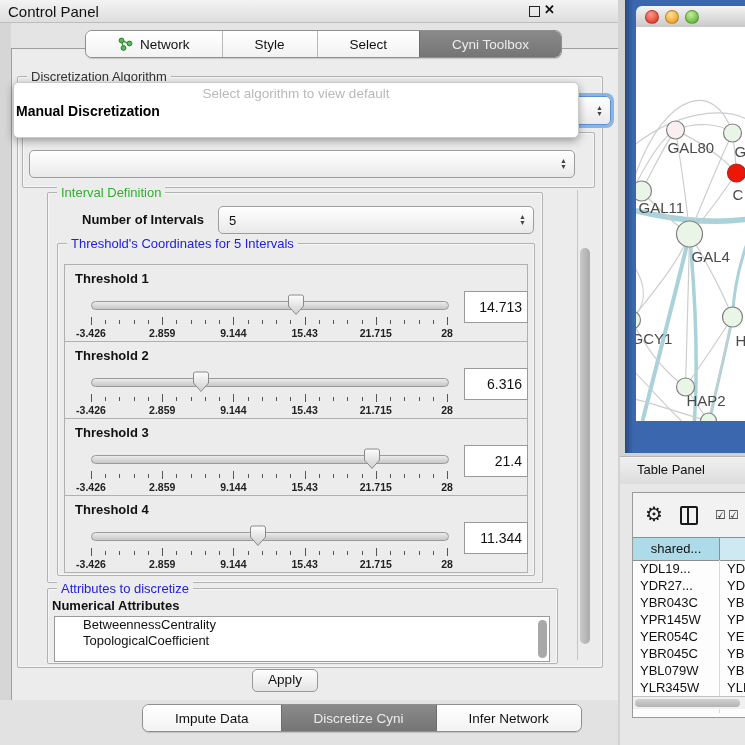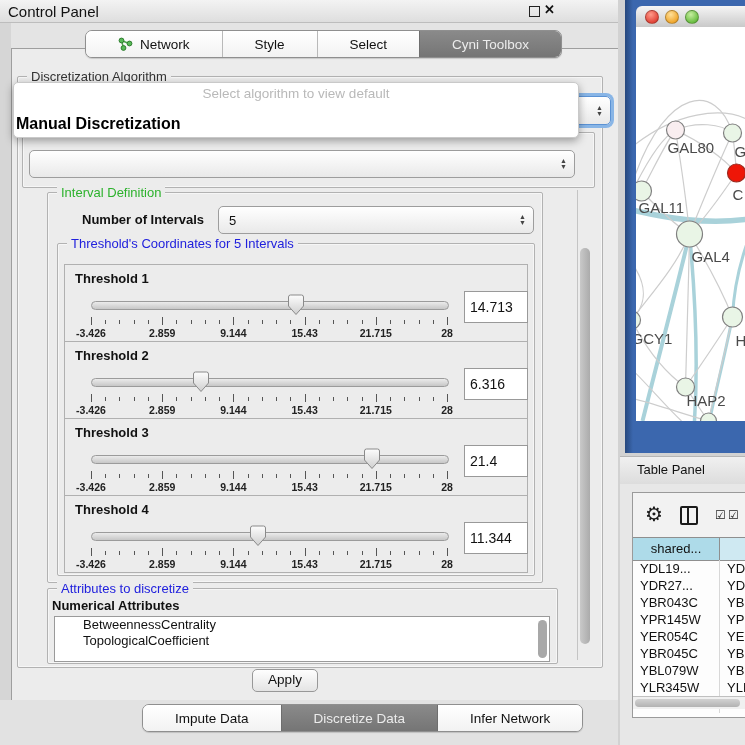--- a/index.html
+++ b/index.html
@@ -39,42 +39,42 @@
   
   .combo{position:absolute;background:linear-gradient(#ffffff,#e9e9e9);
     border:1px solid #9d9d9d;border-radius:5px;font-size:13px;color:#111;
     display:flex;align-items:center;padding:0 10px;}
   .combo .stepper{position:absolute;right:7px;top:50%;transform:translateY(-50%);
     display:flex;flex-direction:column;line-height:6px;font-size:7px;color:#444;}
   
   #popup{left:13px;top:82px;width:564px;height:54px;background:#fff;
     border:1px solid #c9c9c9;border-radius:5px;box-shadow:0 3px 8px rgba(0,0,0,.35);z-index:30;}
   #popup-hint{text-align:center;font-size:13.5px;color:#b9b9b9;padding-top:3px;height:17px;}
-  .popup-item{font-size:16px;color:#000;padding:0 2px 0 2px;height:17px;line-height:17px;margin-top:12px;}
+  .popup-item{font-size:14px;color:#000;padding:0 2px 0 2px;height:17px;line-height:17px;}
   .popup-item.sel{font-weight:bold;}
   
   #algo-combo{left:29px;top:96px;width:560px;height:27px;border:1px solid #5b92d4;
     box-shadow:0 0 0 3px #88b5e6;z-index:20;}
   
   .thr-panel{position:relative;width:462px;height:76px;background:#ececec;
     border:1px solid #b0b0b0;margin-top:-1px;}
   .thr-label{position:absolute;left:10px;top:6px;font-size:13px;font-weight:bold;color:#111;}
   .slider{position:absolute;left:26px;top:30px;width:356px;height:42px;}
   .track{position:absolute;left:0;top:6px;width:100%;height:7px;border:1px solid #9b9b9b;
     border-radius:5px;background:linear-gradient(#ebebeb,#c7c7c7);}
   .thumb{position:absolute;top:-1px;width:18px;height:22px;}
   .ticks{position:absolute;left:0;top:22px;width:100%;height:9px;}
   .tick{position:absolute;top:3px;width:1px;height:4px;background:#555;}
   .tick.major{top:0;height:8px;}
   .ticklabels{position:absolute;left:0;top:32px;width:100%;height:12px;}
   .ticklabel{position:absolute;transform:translateX(-50%);font-size:10.5px;
     font-weight:bold;color:#222;white-space:nowrap;}
   .thr-value{position:absolute;left:399px;top:26px;width:52px;height:30px;
     border:1px solid #999;background:#fff;font-family:"Liberation Sans",sans-serif;
-    font-size:14px;text-align:left;padding:0 5px;color:#111;}
+    font-size:14px;text-align:right;padding:0 5px;color:#111;}
   
   #attr-list{left:54px;top:616px;width:494px;height:44px;background:#fff;
     border:1px solid #9a9a9a;overflow:hidden;z-index:5;}
   .attr-item{font-size:13px;color:#111;line-height:16px;padding-left:28px;white-space:nowrap;}
   
   .vsb-track{position:absolute;background:#ececec;border-left:1px solid #c4c4c4;}
   .vsb-thumb{position:absolute;background:linear-gradient(90deg,#c9c9c9,#ababab);
     border-radius:6px;}
   
   #apply-btn{left:252px;top:669px;width:64px;height:21px;border:1px solid #989898;
@@ -153,21 +153,21 @@
     </div>
     <div class="tab sel">
       <span>Cyni Toolbox</span>
     </div>
   </div>
 <div class="abs seg" id="bottom-tabs" style="z-index:10;">
     <div class="tab">
       <span>Impute Data</span>
     </div>
     <div class="tab sel">
-      <span>Discretize Data</span>
+      <span>Discretize Cyni</span>
     </div>
     <div class="tab">
       <span>Infer Network</span>
     </div>
   </div>
 
 <div class="group" id="algo-group" style="left:17px;top:76px;width:584px;height:590px;">
   <span class="gtitle dark">Discretization Algorithm</span>
 </div>
 

